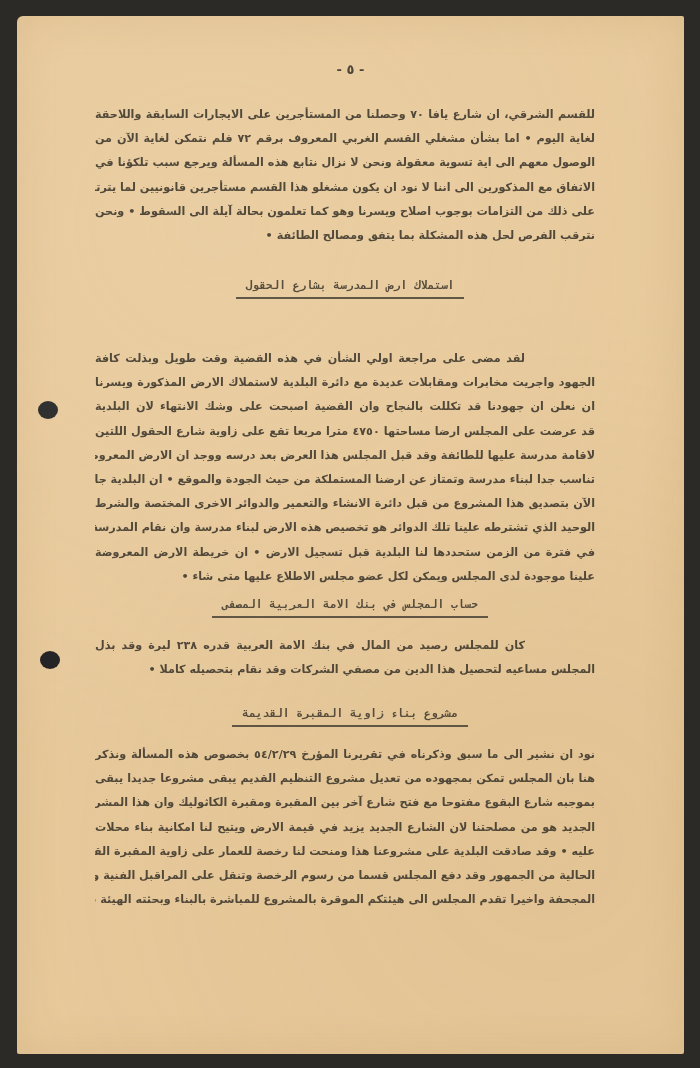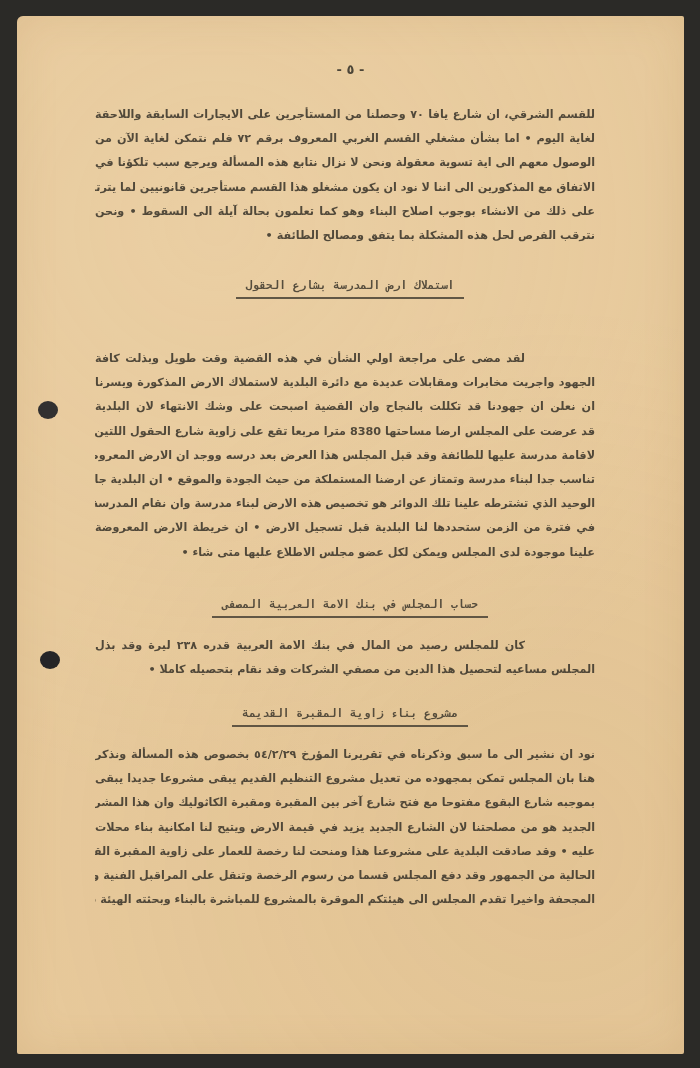--- a/index.html
+++ b/index.html
@@ -108,37 +108,38 @@
 
   <div class="page-number">- ٥ -</div>
 </div>
 
 <div class="content" style="top:103px;">
   <p class="para">
     <span class="line">للقسم الشرقي، ان شارع يافا ٧٠ وحصلنا من المستأجرين على الايجارات السابقة واللاحقة</span>
     <span class="line">لغاية اليوم • اما بشأن مشغلي القسم الغربي المعروف برقم ٧٢ فلم نتمكن لغاية الآن من</span>
     <span class="line">الوصول معهم الى اية تسوية معقولة ونحن لا نزال نتابع هذه المسألة ويرجع سبب تلكؤنا في</span>
     <span class="line">الاتفاق مع المذكورين الى اننا لا نود ان يكون مشغلو هذا القسم مستأجرين قانونيين لما يترتب</span>
-    <span class="line">على ذلك من الانشاء بوجوب اصلاح البناء وهو كما تعلمون بحالة آيلة الى السقوط • ونحن</span>
+    <span class="line">على ذلك من التزامات بوجوب اصلاح ويسرنا وهو كما تعلمون بحالة آيلة الى السقوط • ونحن</span>
     <span class="line last">نترقب الفرص لحل هذه المشكلة بما يتفق ومصالح الطائفة •</span>
   </p>
 </div>
 
 <div class="heading" style="top:279px;">
   <span>استملاك ارض المدرسة بشارع الحقول</span>
 </div>
 
 <div class="content" style="top:316px;margin-top:31px;">
   <p class="para">
     <span class="line indent">لقد مضى على مراجعة اولي الشأن في هذه القضية وقت طويل وبذلت كافة</span>
     <span class="line">الجهود واجريت مخابرات ومقابلات عديدة مع دائرة البلدية لاستملاك الارض المذكورة ويسرنا</span>
     <span class="line">ان نعلن ان جهودنا قد تكللت بالنجاح وان القضية اصبحت على وشك الانتهاء لان البلدية</span>
-    <span class="line">قد عرضت على المجلس ارضا مساحتها 8380 مترا مربعا تقع على زاوية شارع الحقول اللتين</span>
+    <span class="line">قد عرضت على المجلس ارضا مساحتها ٤٧٥٠ مترا مربعا تقع على زاوية شارع الحقول اللتين</span>
     <span class="line">لاقامة مدرسة عليها للطائفة وقد قبل المجلس هذا العرض بعد درسه ووجد ان الارض المعروضة</span>
     <span class="line">تناسب جدا لبناء مدرسة وتمتاز عن ارضنا المستملكة من حيث الجودة والموقع • ان البلدية جادة</span>
+    <span class="line">الآن بتصديق هذا المشروع من قبل دائرة الانشاء والتعمير والدوائر الاخرى المختصة والشرط</span>
     <span class="line">الوحيد الذي تشترطه علينا تلك الدوائر هو تخصيص هذه الارض لبناء مدرسة وان نقام المدرسة</span>
     <span class="line">في فترة من الزمن ستحددها لنا البلدية قبل تسجيل الارض • ان خريطة الارض المعروضة</span>
     <span class="line last">علينا موجودة لدى المجلس ويمكن لكل عضو مجلس الاطلاع عليها متى شاء •</span>
   </p>
 </div>
 
 <div class="heading" style="top:598px;">
   <span>حساب المجلس في بنك الامة العربية المصفى</span>
 </div>
 

